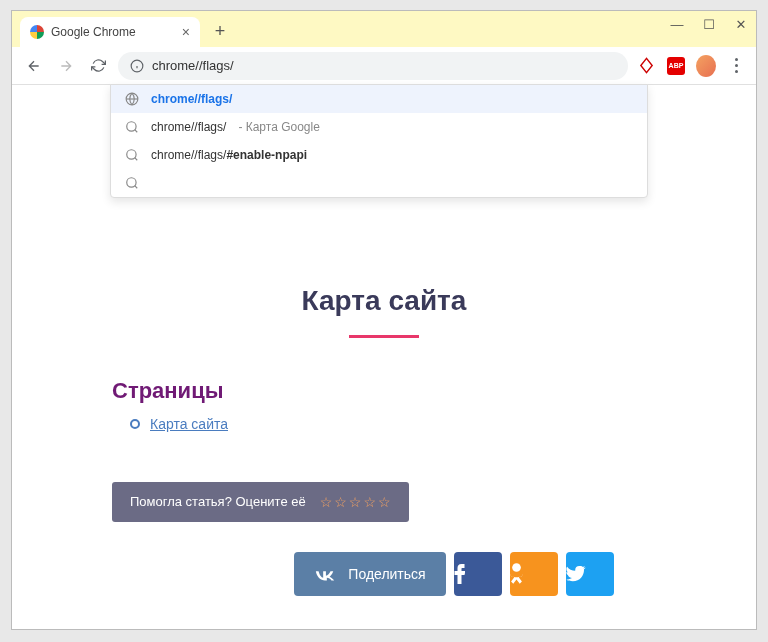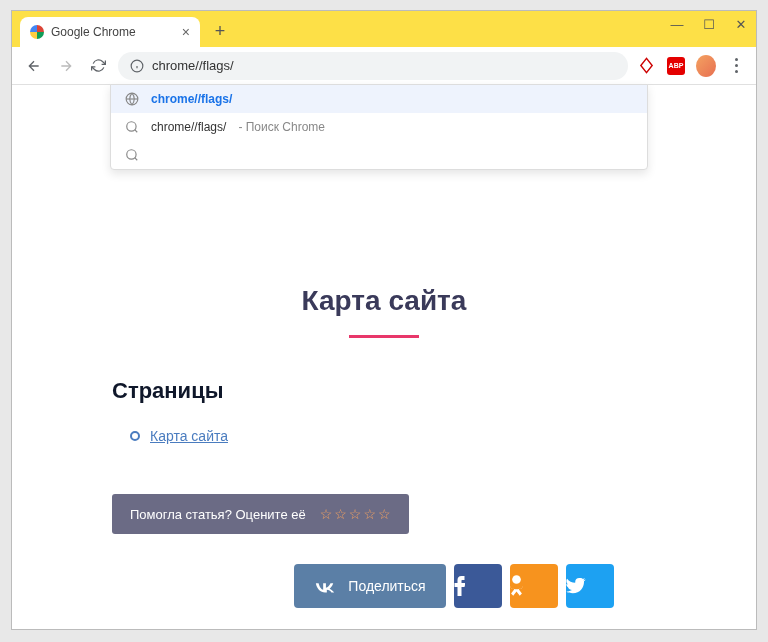--- a/index.html
+++ b/index.html
@@ -1,20 +1,20 @@
 <!DOCTYPE html>
 <html><head>
 <meta charset="utf-8">
 <style>
 *{margin:0;padding:0;box-sizing:border-box;font-family:Arial,sans-serif}
 body{background:#e8e8e8;width:768px;height:642px;overflow:hidden}
 .window{width:746px;height:620px;margin:10px auto;background:#fff;border:1px solid #bbb;display:flex;flex-direction:column;position:relative}
 .win-controls{position:absolute;top:6px;right:8px;display:flex;gap:18px;z-index:100}
 .win-btn{width:14px;height:14px;display:flex;align-items:center;justify-content:center;font-size:13px;color:#555;cursor:pointer}
-.tabs-row{height:36px;background:#fde047;display:flex;align-items:flex-start;padding-left:8px;padding-top:6px}
+.tabs-row{height:36px;background:#fef9c3;display:flex;align-items:flex-start;padding-left:8px;padding-top:6px}
 .tab{height:30px;background:#fff;border-radius:8px 8px 0 0;display:flex;align-items:center;padding:0 10px;gap:7px;min-width:180px;font-size:12px;color:#444}
 .tab-favicon{width:14px;height:14px;border-radius:50%;background:conic-gradient(#db4437 0 90deg,#0f9d58 90deg 180deg,#ffcd40 180deg 270deg,#4285f4 270deg 360deg)}
 .tab-close{margin-left:auto;font-size:14px;color:#666;cursor:pointer}
 .newtab{width:28px;height:28px;display:flex;align-items:center;justify-content:center;font-size:18px;color:#555;cursor:pointer;margin-left:6px}
 .toolbar{height:38px;background:#fff;border-bottom:1px solid #e0e0e0;display:flex;align-items:center;padding:0 10px;gap:8px}
 .nav-btn{width:24px;height:24px;display:flex;align-items:center;justify-content:center;color:#5f6368;cursor:pointer;font-size:16px}
 .nav-btn.disabled{color:#bbb}
 .omnibox{flex:1;height:28px;background:#f1f3f4;border-radius:14px;display:flex;align-items:center;padding:0 12px;gap:8px;position:relative}
 .omnibox-icon{width:14px;height:14px;color:#5f6368}
 .omnibox input{flex:1;border:none;background:transparent;font-size:13px;color:#333;outline:none}
@@ -29,25 +29,25 @@
 .sug-row{height:28px;display:flex;align-items:center;padding:0 14px;gap:12px;cursor:pointer;font-size:12px}
 .sug-row.active{background:#eef3fd}
 .sug-row.active .sug-text{color:#1a73e8;font-weight:bold}
 .sug-icon{width:14px;height:14px;color:#888;flex-shrink:0}
 .sug-text{color:#333}
 .sug-text .bold{font-weight:bold}
 .sug-extra{color:#888}
 .content{flex:1;background:#fff;overflow:hidden;padding-top:200px}
 .page-title{text-align:center;font-size:28px;font-weight:bold;color:#3a3a5a;margin-bottom:18px}
 .divider{width:70px;height:3px;background:#e8376a;margin:0 auto 40px}
-.section-title{font-size:22px;color:#0f172a;font-weight:bold;margin-left:100px;margin-bottom:24px}
+.section-title{font-size:22px;color:#701a75;font-weight:bold;margin-left:100px;margin-bottom:12px}
 .link-row{display:flex;align-items:center;gap:10px;margin-left:118px}
 .bullet{width:10px;height:10px;border:2px solid #4a7cbf;border-radius:50%}
 .page-link{color:#4a7cbf;text-decoration:underline;font-size:14px;cursor:pointer}
-.rating-box{margin:50px 0 0 100px;background:#6b6b85;color:#fff;padding:12px 18px;border-radius:3px;display:inline-flex;align-items:center;gap:14px;font-size:13px}
+.rating-box{margin:50px 0 0 100px;background:#6b6b85;color:#fff;padding:12px 18px;border-radius:3px;display:inline-flex;gap:14px;font-size:13px}
 .stars{display:flex;gap:2px;color:#f4a261}
 .star{font-size:14px}
 .share-row{display:flex;gap:8px;justify-content:center;margin-top:30px;margin-left:140px}
 .share-btn{height:44px;border-radius:4px;display:flex;align-items:center;justify-content:space-between;color:#fff;cursor:pointer;font-size:14px}
 .share-vk{background:#5b7fa6;padding:0 20px;gap:12px;min-width:150px}
 .share-fb{background:#3b5998;width:48px}
 .share-ok{background:#f7931e;width:48px}
 .share-tw{background:#1da1f2;width:48px}
 svg{display:block}
 </style>
@@ -129,21 +129,30 @@
         <span class="sug-text">chrome//flags/</span>
       </div>
       <div class="sug-row">
         <span class="sug-icon">
           <svg width="14" height="14" viewBox="0 0 24 24" fill="none" stroke="currentColor" stroke-width="2">
             <circle cx="11" cy="11" r="8"></circle>
             <line x1="21" y1="21" x2="16.65" y2="16.65"></line>
           </svg>
         </span>
         <span class="sug-text">chrome//flags/</span>
-        <span class="sug-extra"> - Поиск Chrome</span>
+        <span class="sug-extra"> - Карта Google</span>
+      </div>
+      <div class="sug-row">
+        <span class="sug-icon">
+          <svg width="14" height="14" viewBox="0 0 24 24" fill="none" stroke="currentColor" stroke-width="2">
+            <circle cx="11" cy="11" r="8"></circle>
+            <line x1="21" y1="21" x2="16.65" y2="16.65"></line>
+          </svg>
+        </span>
+        <span class="sug-text">chrome//flags/<span class="bold">#enable-npapi</span></span>
       </div>
       <div class="sug-row">
         <span class="sug-icon">
           <svg width="14" height="14" viewBox="0 0 24 24" fill="none" stroke="currentColor" stroke-width="2">
             <circle cx="11" cy="11" r="8"></circle>
             <line x1="21" y1="21" x2="16.65" y2="16.65"></line>
           </svg>
         </span>
       </div>
     </div>

